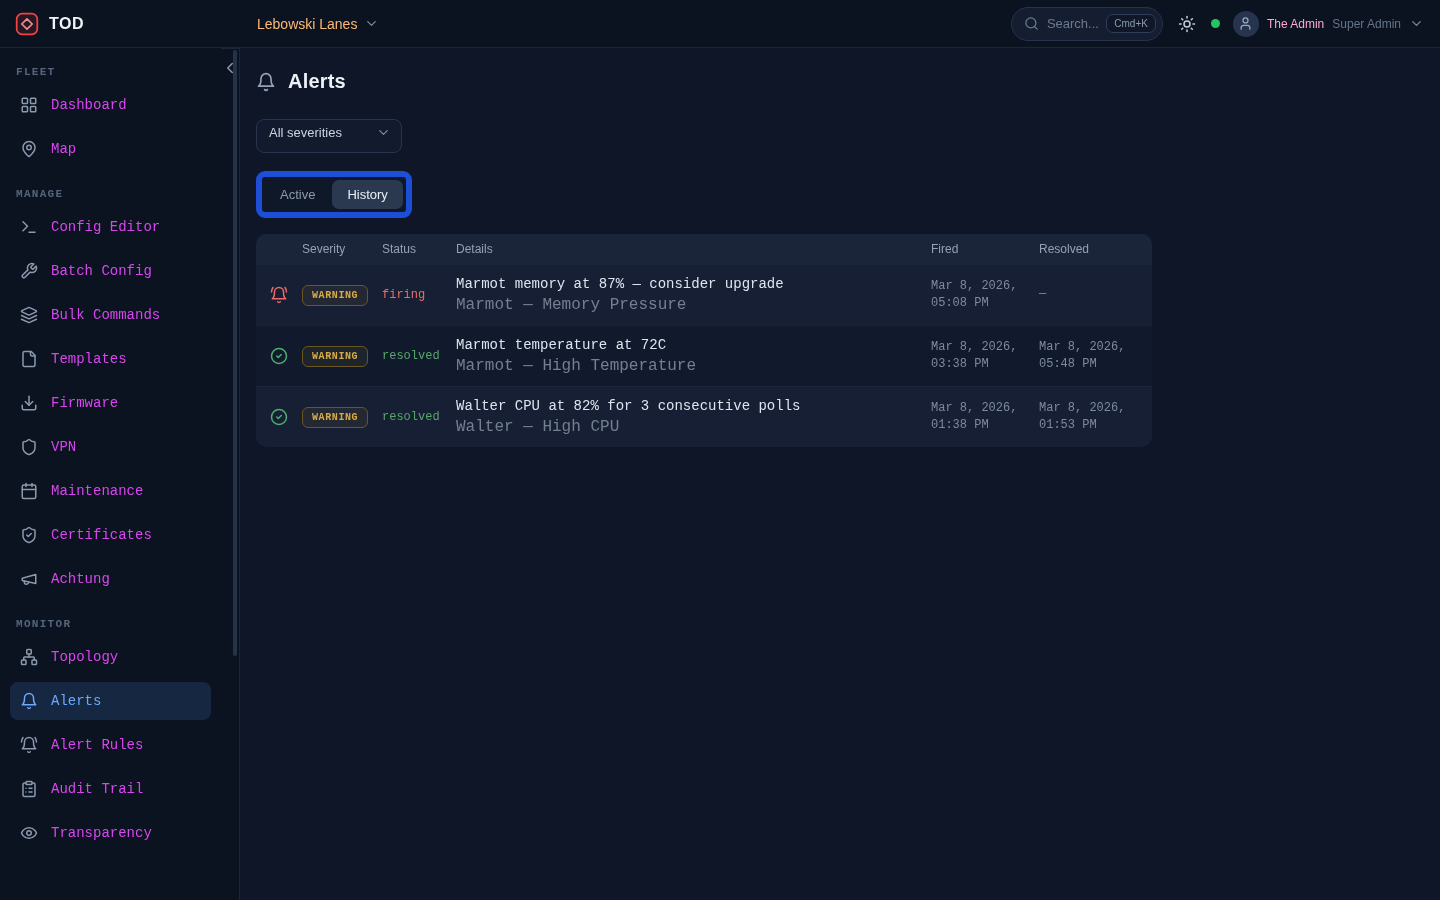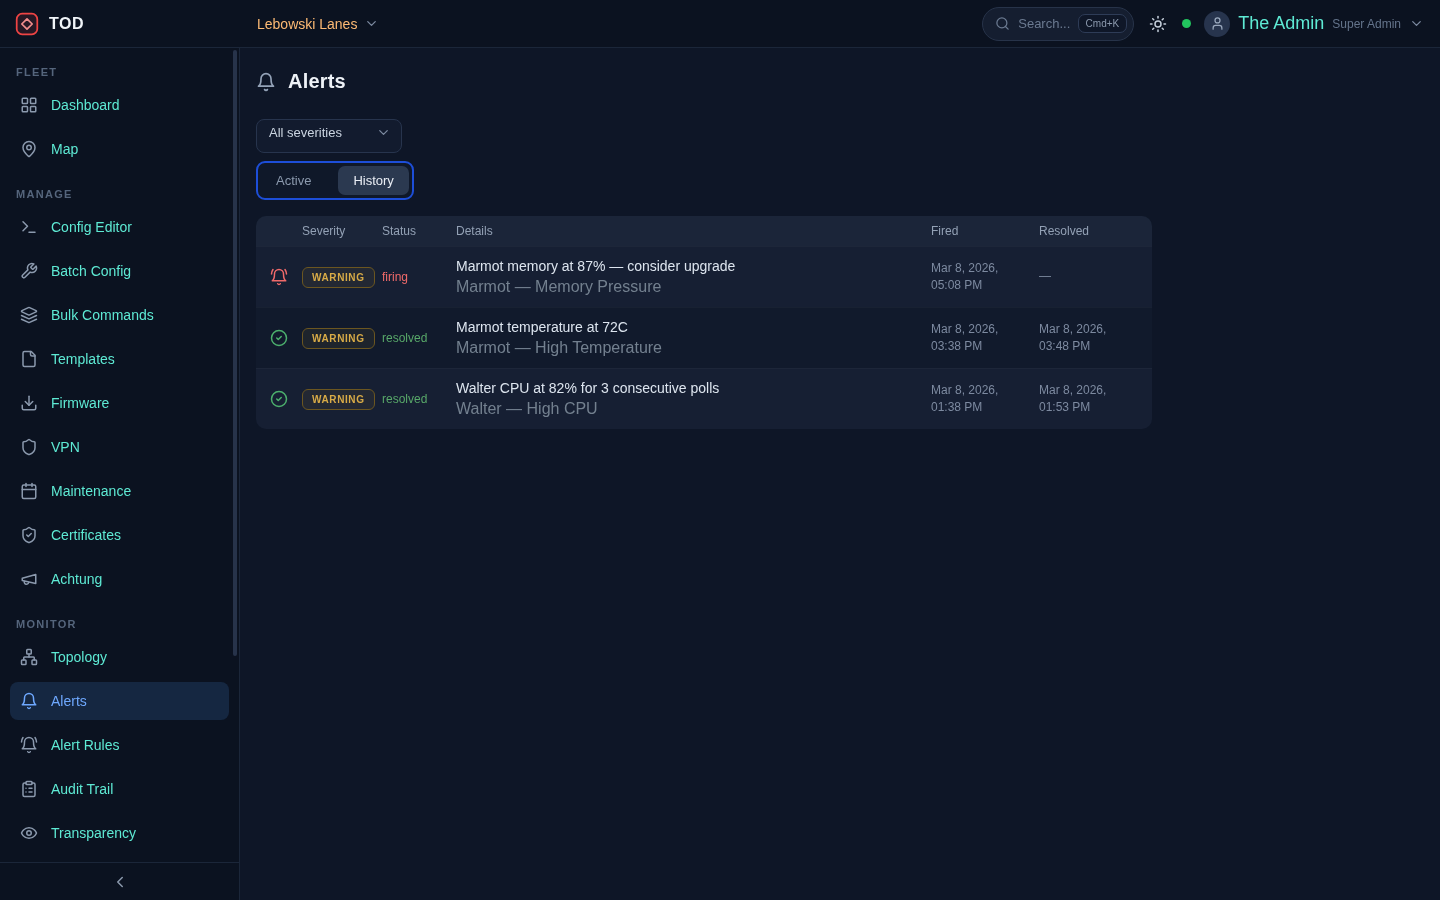--- a/index.html
+++ b/index.html
@@ -31,41 +31,41 @@
   .search .placeholder { color:#6b7a91; font-size:13px; flex:1; white-space:nowrap; overflow:hidden; }
   .kbd {
     font-size:10px; color:#8b99ad; border:1px solid #2e3c57; border-radius:7px;
     padding:3px 7px; background:#0f1728; white-space:nowrap;
   }
   .iconbtn { background:none; border:none; color:#c6d0dc; padding:2px; cursor:pointer; display:flex; }
   .status-dot { width:9px; height:9px; border-radius:50%; background:#22c55e; flex:0 0 auto; }
   .user { display:flex; align-items:center; gap:8px; cursor:pointer; }
   .avatar { width:26px; height:26px; border-radius:50%; background:#27344d; color:#9aa8bd;
     display:flex; align-items:center; justify-content:center; }
-  .uname { font-size:18px; color:#5eead4; }
+  .uname { font-size:12px; color:#f9a8d4; }
   .urole { font-size:12px; color:#64748b; }
   .user .chev { color:#7c8aa0; }
 
   
   .shell { display:flex; height:852px; }
 
   
   .sidebar {
     width:240px; flex:0 0 240px; background:#0b1220; border-right:1px solid #1b2639;
-    position:relative; display:flex; flex-direction:column;
+    position:relative; display:flex; flex-direction:row;font-family:Liberation Mono, monospace;
   }
   .side-scroll { flex:1; padding:18px 10px 0 10px; overflow:hidden; }
   .section-label {
     font-size:11px; font-weight:700; letter-spacing:1.3px; text-transform:uppercase;
     color:#55657c; margin:20px 0 8px 6px;
   }
   .section-label:first-child { margin-top:0; }
   .side-item {
     display:flex; align-items:center; gap:13px; height:38px; margin-bottom:6px;
-    padding:0 10px; border-radius:8px; color:#5eead4; font-size:14px; cursor:pointer;
+    padding:0 10px; border-radius:8px; color:#d946ef; font-size:14px; cursor:pointer;
   }
   .side-item .sicon { color:#8b99ad; display:flex; flex:0 0 auto; }
   .side-item.active { background:#152741; color:#6ea8fe; }
   .side-item.active .sicon { color:#6ea8fe; }
   .side-scrollbar {
     position:absolute; top:2px; right:2px; width:4px; height:606px;
     background:#27334a; border-radius:2px; cursor:grab;
   }
   .side-footer {
     height:38px; border-top:1px solid #1b2639; display:flex; align-items:center;
@@ -79,36 +79,36 @@
 
   .select {
     margin-top:26px; width:146px; height:34px; border:1px solid #27344d;
     background:#121b2e; border-radius:8px; display:flex; align-items:center;
     justify-content:space-between; padding:0 10px 8px 12px; font-size:13px;
     color:#cbd5e1; cursor:pointer;
   }
   .select .chev { color:#7c8aa0; }
 
   .tabs {
-    margin-top:8px; display:inline-flex; background:#0f1829;
-    border:2px solid #1d4ed8; border-radius:9px; padding:3px; gap:12px;
+    margin-top:18px; display:inline-flex; background:#0f1829;
+    border:6px solid #1d4ed8; border-radius:9px; padding:3px; gap:2px;
   }
   .tab {
     font-family:inherit; background:transparent; border:none; color:#8b99ad;
     font-size:13px; padding:7px 15px; border-radius:7px; cursor:pointer;
   }
   .tab.active { background:#2b3950; color:#eaeef5; }
 
   
   .table { margin-top:16px; width:896px; border-radius:10px; overflow:hidden; }
   .thead, .trow {
     display:grid; grid-template-columns:46px 80px 74px 1fr 108px 113px; align-items:center;
   }
   .thead { background:#1b2539; height:30px; font-size:12px; color:#93a1b5; }
-  .trow { height:61px; cursor:pointer; border-top:1px solid rgba(255,255,255,0.03); }
+  .trow { height:61px; cursor:pointer; border-top:1px solid rgba(255,255,255,0.03);font-family:Liberation Mono, monospace; }
   .tbody .trow:nth-child(odd) { background:#161f33; }
   .tbody .trow:nth-child(even) { background:#111a2c; }
   .cell-icon { display:flex; justify-content:center; }
   .red-icon { color:#f06a6a; }
   .green-icon { color:#4caf6d; }
   .badge {
     display:inline-block; font-size:10px; font-weight:700; letter-spacing:.6px;
     color:#d8ab47; border:1px solid #6b5620; background:rgba(214,166,60,.07);
     padding:4px 9px; border-radius:6px;
   }
@@ -458,21 +458,21 @@
                   <path d="m9 12 2 2 4-4"></path>
                 </svg>
             </div>
             <div><span class="badge">WARNING</span></div>
             <div class="status resolved">resolved</div>
             <div class="details">
               <div class="title">Marmot temperature at 72C</div>
               <div class="subtitle">Marmot — High Temperature</div>
             </div>
             <div class="time">Mar 8, 2026, 03:38 PM</div>
-            <div class="time">Mar 8, 2026, 03:48 PM</div>
+            <div class="time">Mar 8, 2026, 05:48 PM</div>
           </div>
 
           <div class="trow">
             <div class="cell-icon green-icon">
               <svg width="18" height="18" viewBox="0 0 24 24" fill="none" stroke="currentColor" stroke-width="2" stroke-linecap="round" stroke-linejoin="round">
                   <circle cx="12" cy="12" r="10"></circle>
                   <path d="m9 12 2 2 4-4"></path>
                 </svg>
             </div>
             <div><span class="badge">WARNING</span></div>

